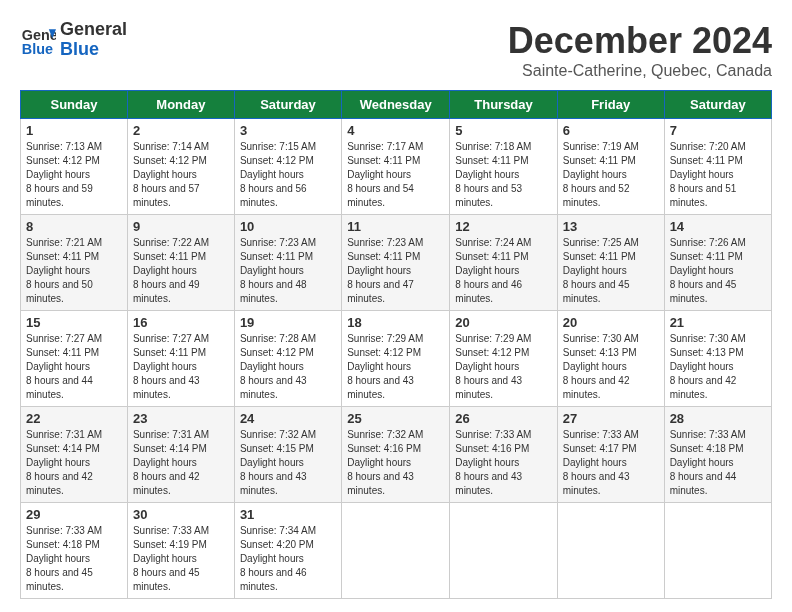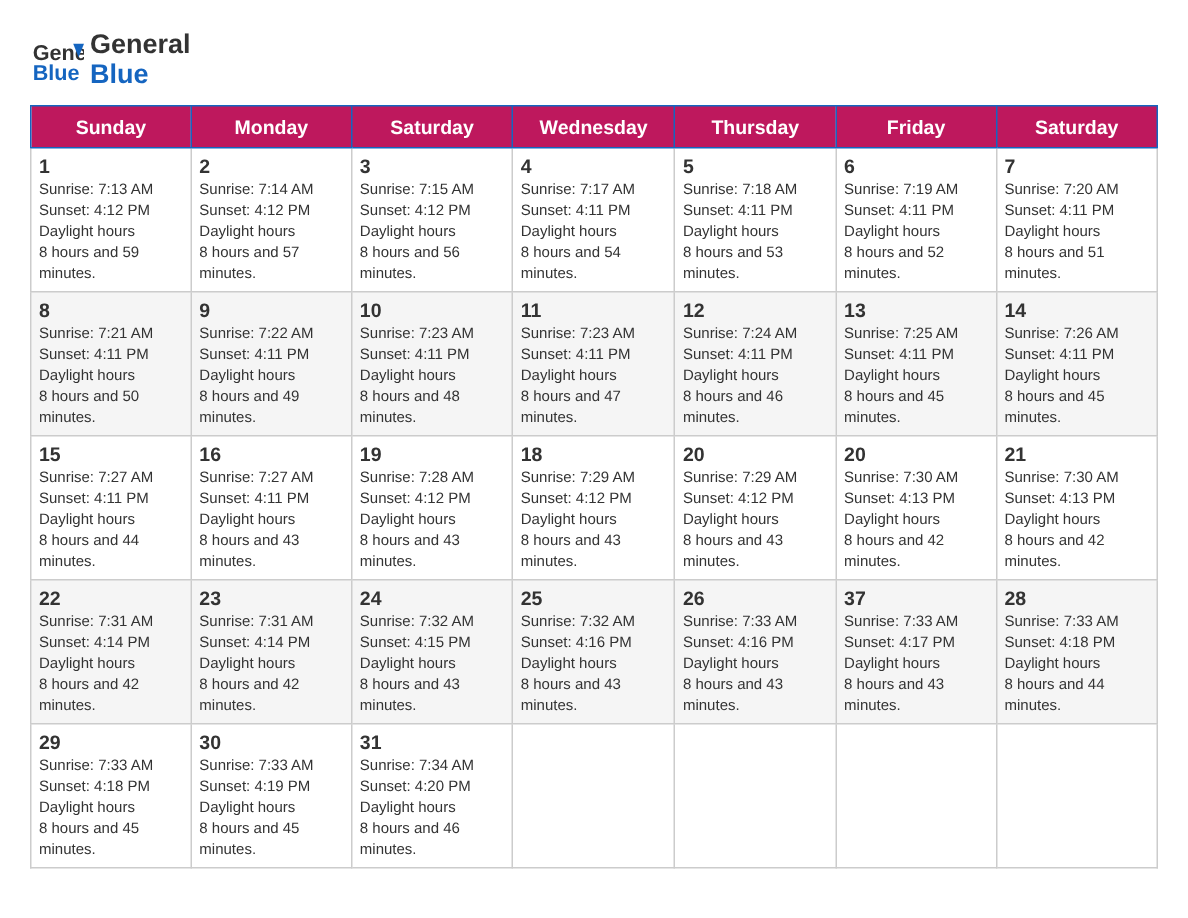--- a/index.html
+++ b/index.html
@@ -45,21 +45,21 @@
     .location-title {
       font-size: 16px;
       color: #555;
     }
     .calendar-table {
       width: 100%;
       border-collapse: collapse;
       font-size: 11px;
     }
     .calendar-table th {
-      background-color: #be185d;
+      background-color: #15803d;
       color: #fff;
       text-align: center;
       padding: 6px 0;
       font-size: 13px;
       font-weight: bold;
       border: 1px solid #1565c0;
     }
     .calendar-table td {
       border: 1px solid #ccc;
       vertical-align: top;
@@ -97,20 +97,24 @@
       <text x="2" y="35" font-size="16" font-weight="bold" fill="#1565c0">Blue</text>
       <polygon points="32,8 40,8 36,18" fill="#1565c0"></polygon>
     </svg>
     <div>
       <div class="logo-text">
         <div>General</div>
         <div><span>Blue</span></div>
       </div>
     </div>
   </div>
+  <div class="title-section">
+    <div class="month-title">December 2024</div>
+    <div class="location-title">Sainte-Catherine, Quebec, Canada</div>
+  </div>
 </div>
 
 <table class="calendar-table">
   <thead>
     <tr>
     <th>Sunday</th>
         <th>Monday</th>
         <th>Saturday</th>
         <th>Wednesday</th>
         <th>Thursday</th>
@@ -354,21 +358,21 @@
         <td>
         <span class="day-number">26</span>
         <div class="day-info">
           Sunrise: 7:33 AM<br>
           Sunset: 4:16 PM<br>
           Daylight hours<br>
           8 hours and 43 minutes.
         </div>
       </td>
         <td>
-        <span class="day-number">37</span>
+        <span class="day-number">27</span>
         <div class="day-info">
           Sunrise: 7:33 AM<br>
           Sunset: 4:17 PM<br>
           Daylight hours<br>
           8 hours and 43 minutes.
         </div>
       </td>
         <td>
         <span class="day-number">28</span>
         <div class="day-info">

